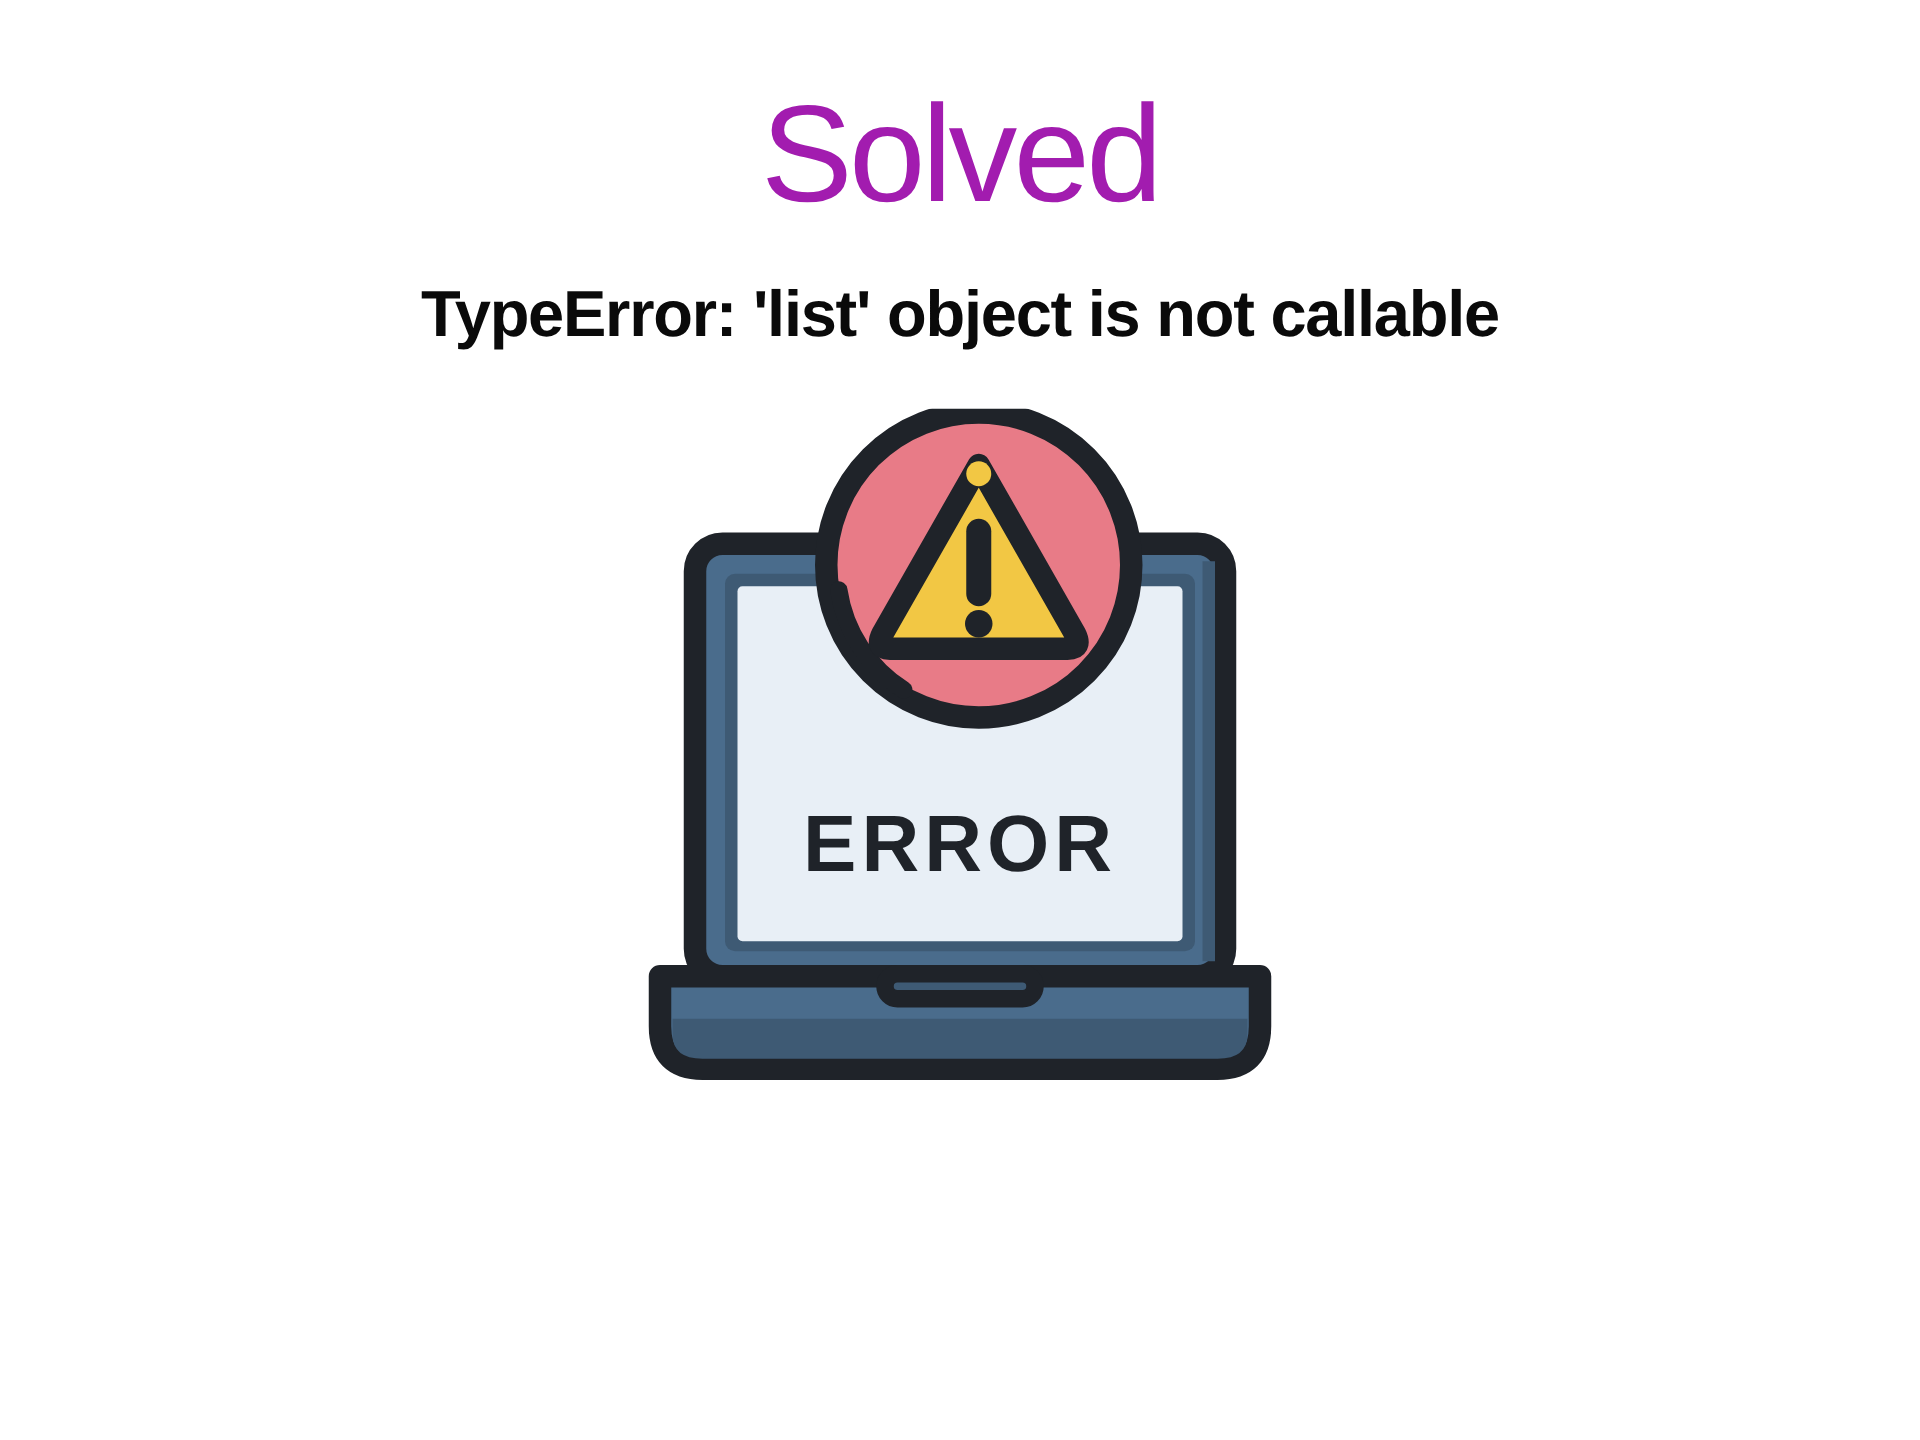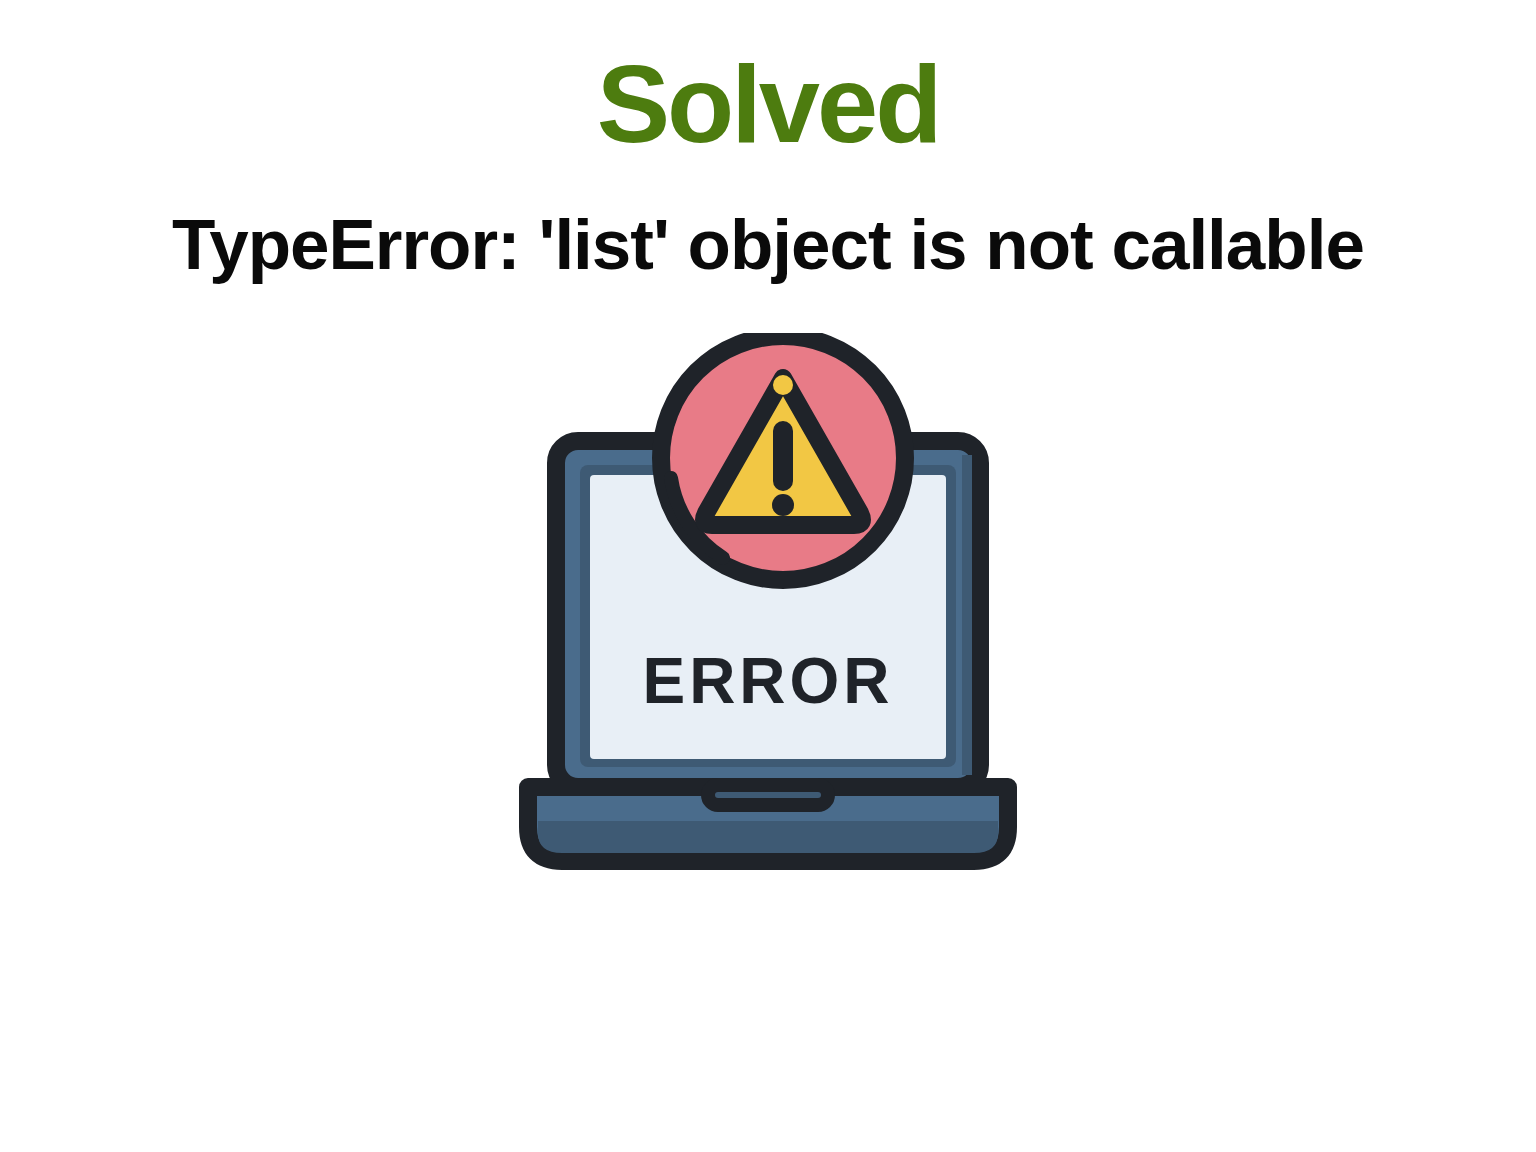--- a/index.html
+++ b/index.html
@@ -12,27 +12,28 @@
       height: 1152px;
       background: #ffffff;
       font-family: Arial, Helvetica, sans-serif;
       display: flex;
       flex-direction: column;
       align-items: center;
       padding-top: 40px;
     }
     .solved-heading {
       font-size: 110px;
-      font-weight: 700;
-      color: #4d7c0f;
+      font-weight: 400;
+      color: #a21caf;
       letter-spacing: -3px;
       margin-bottom: 30px;
+      margin-top: 20px;
     }
     .error-heading {
-      font-size: 71px;
+      font-size: 52px;
       font-weight: 900;
       color: #0a0a0a;
       text-align: right;
       line-height: 1.35;
       letter-spacing: -1px;
       max-width: 1200px;
       margin-bottom: 40px;
     }
     .illustration {
       width: 520px;

